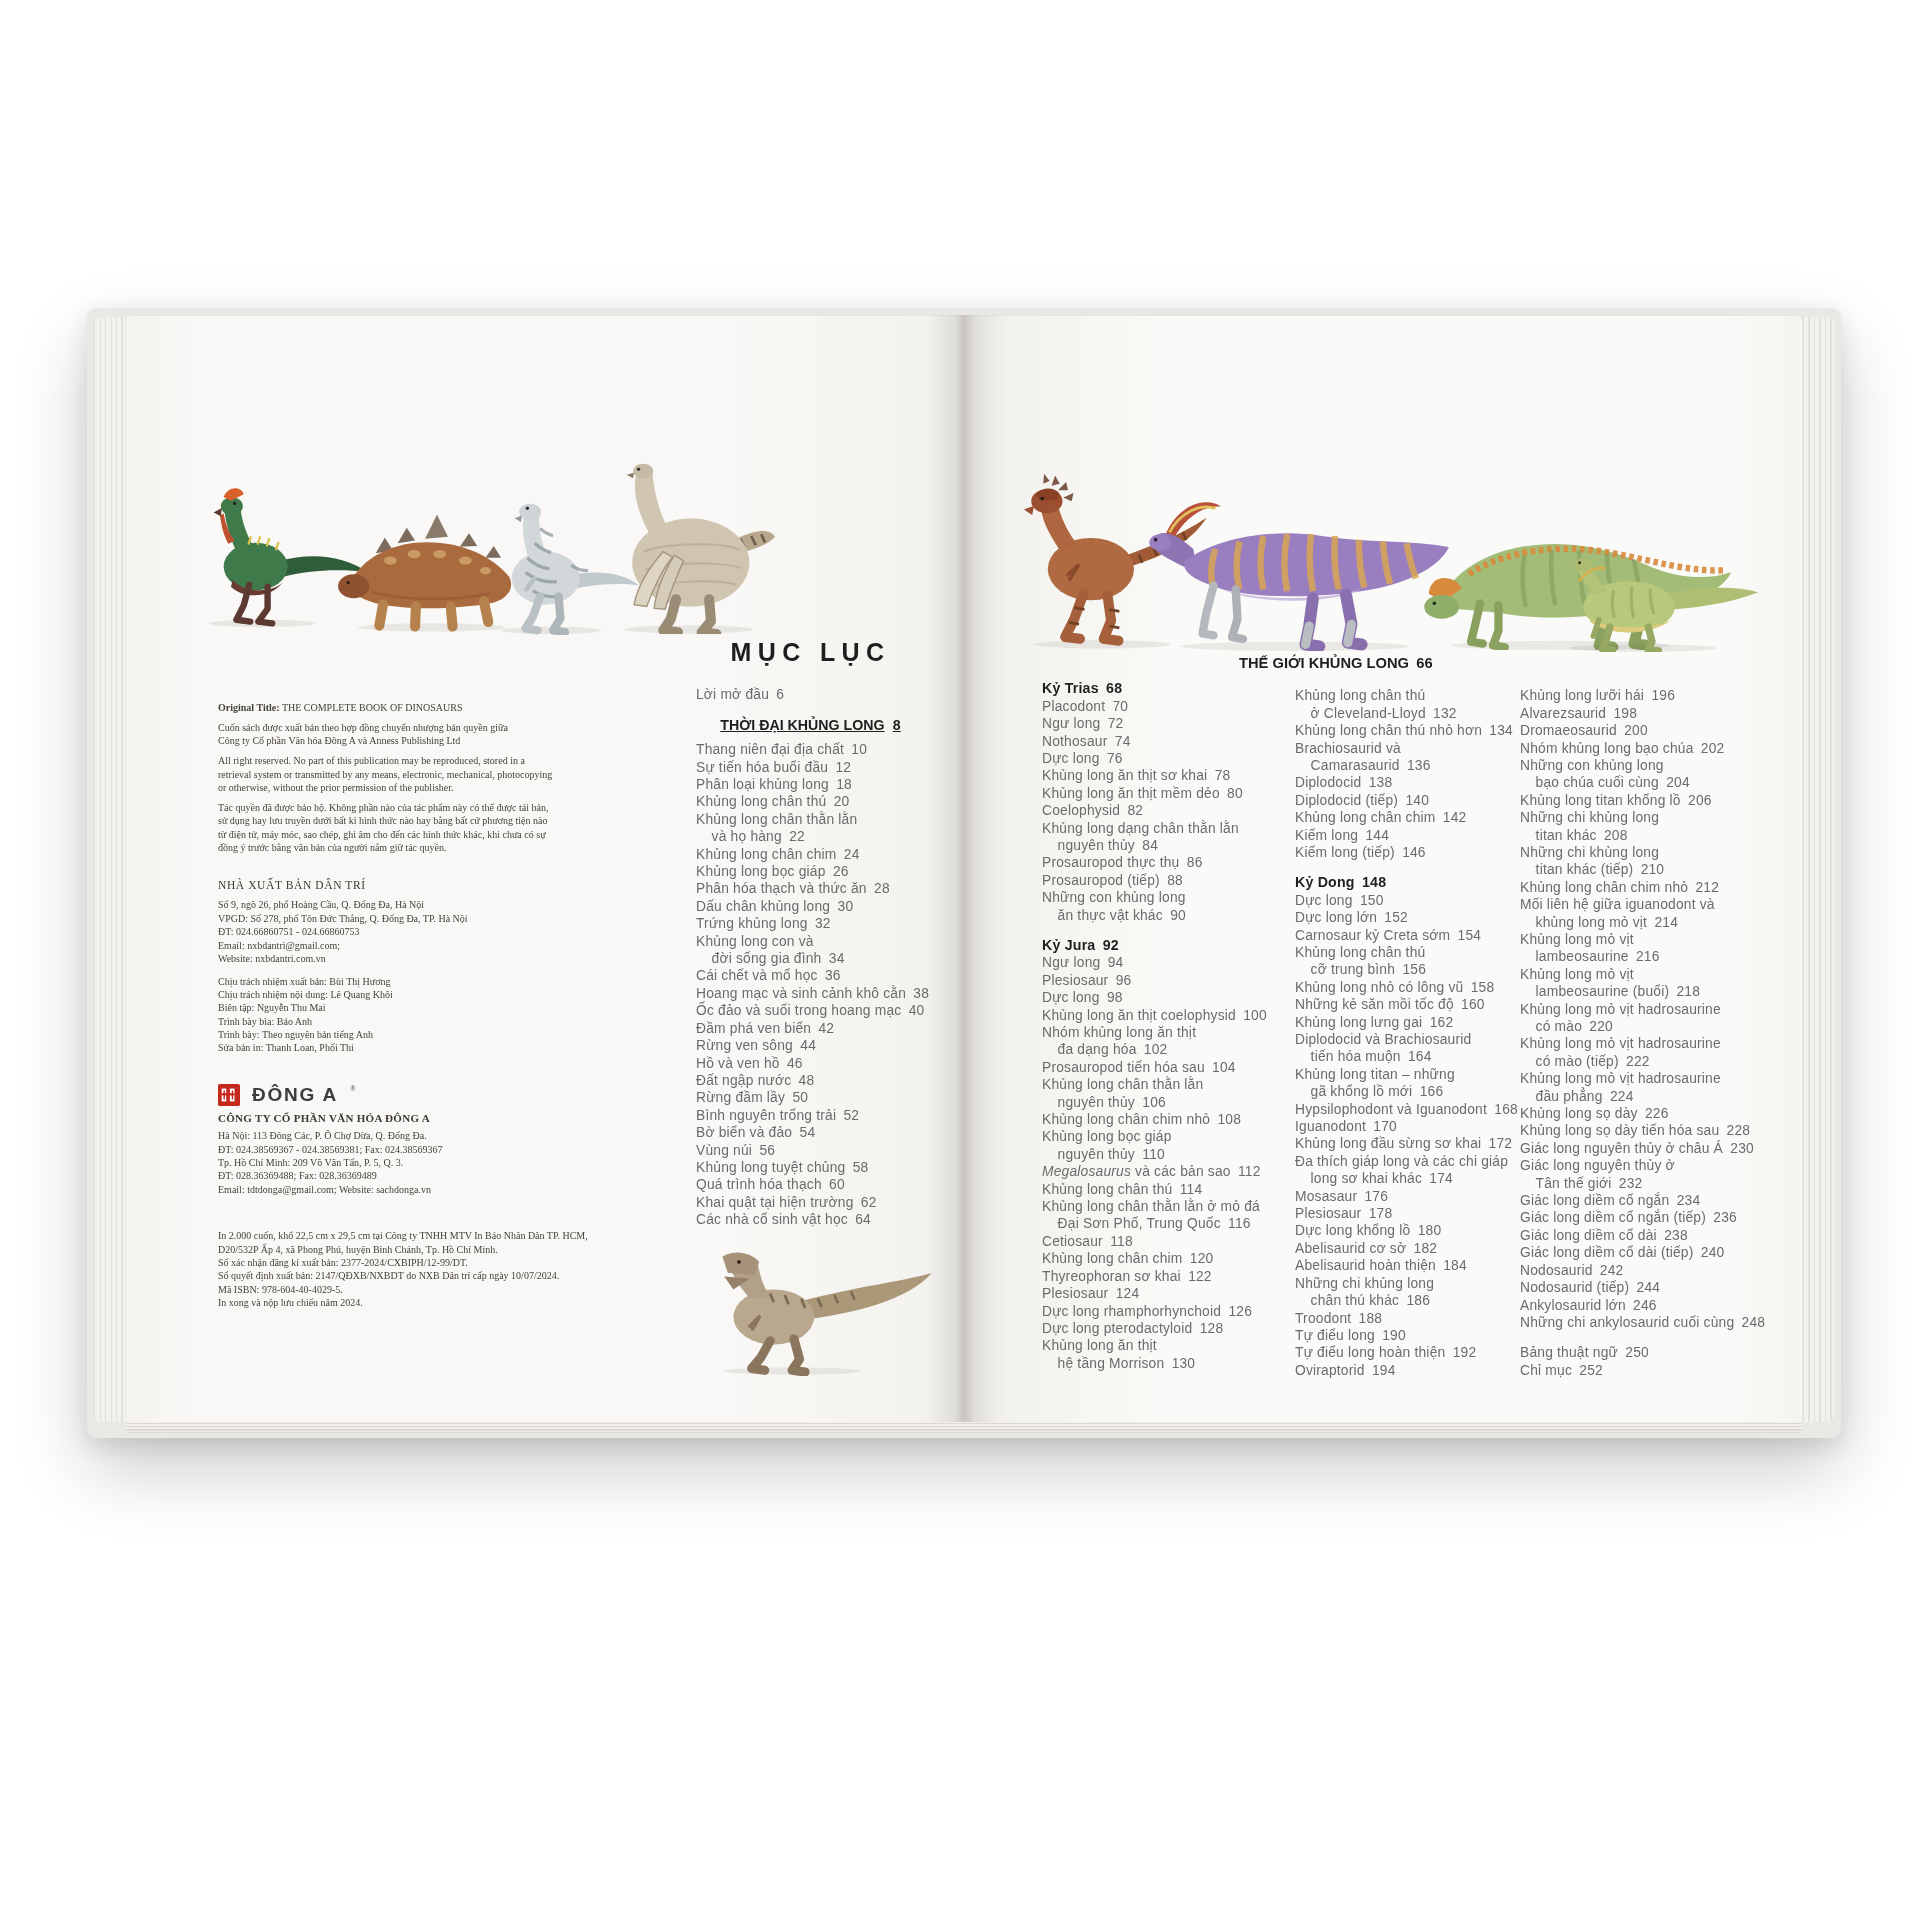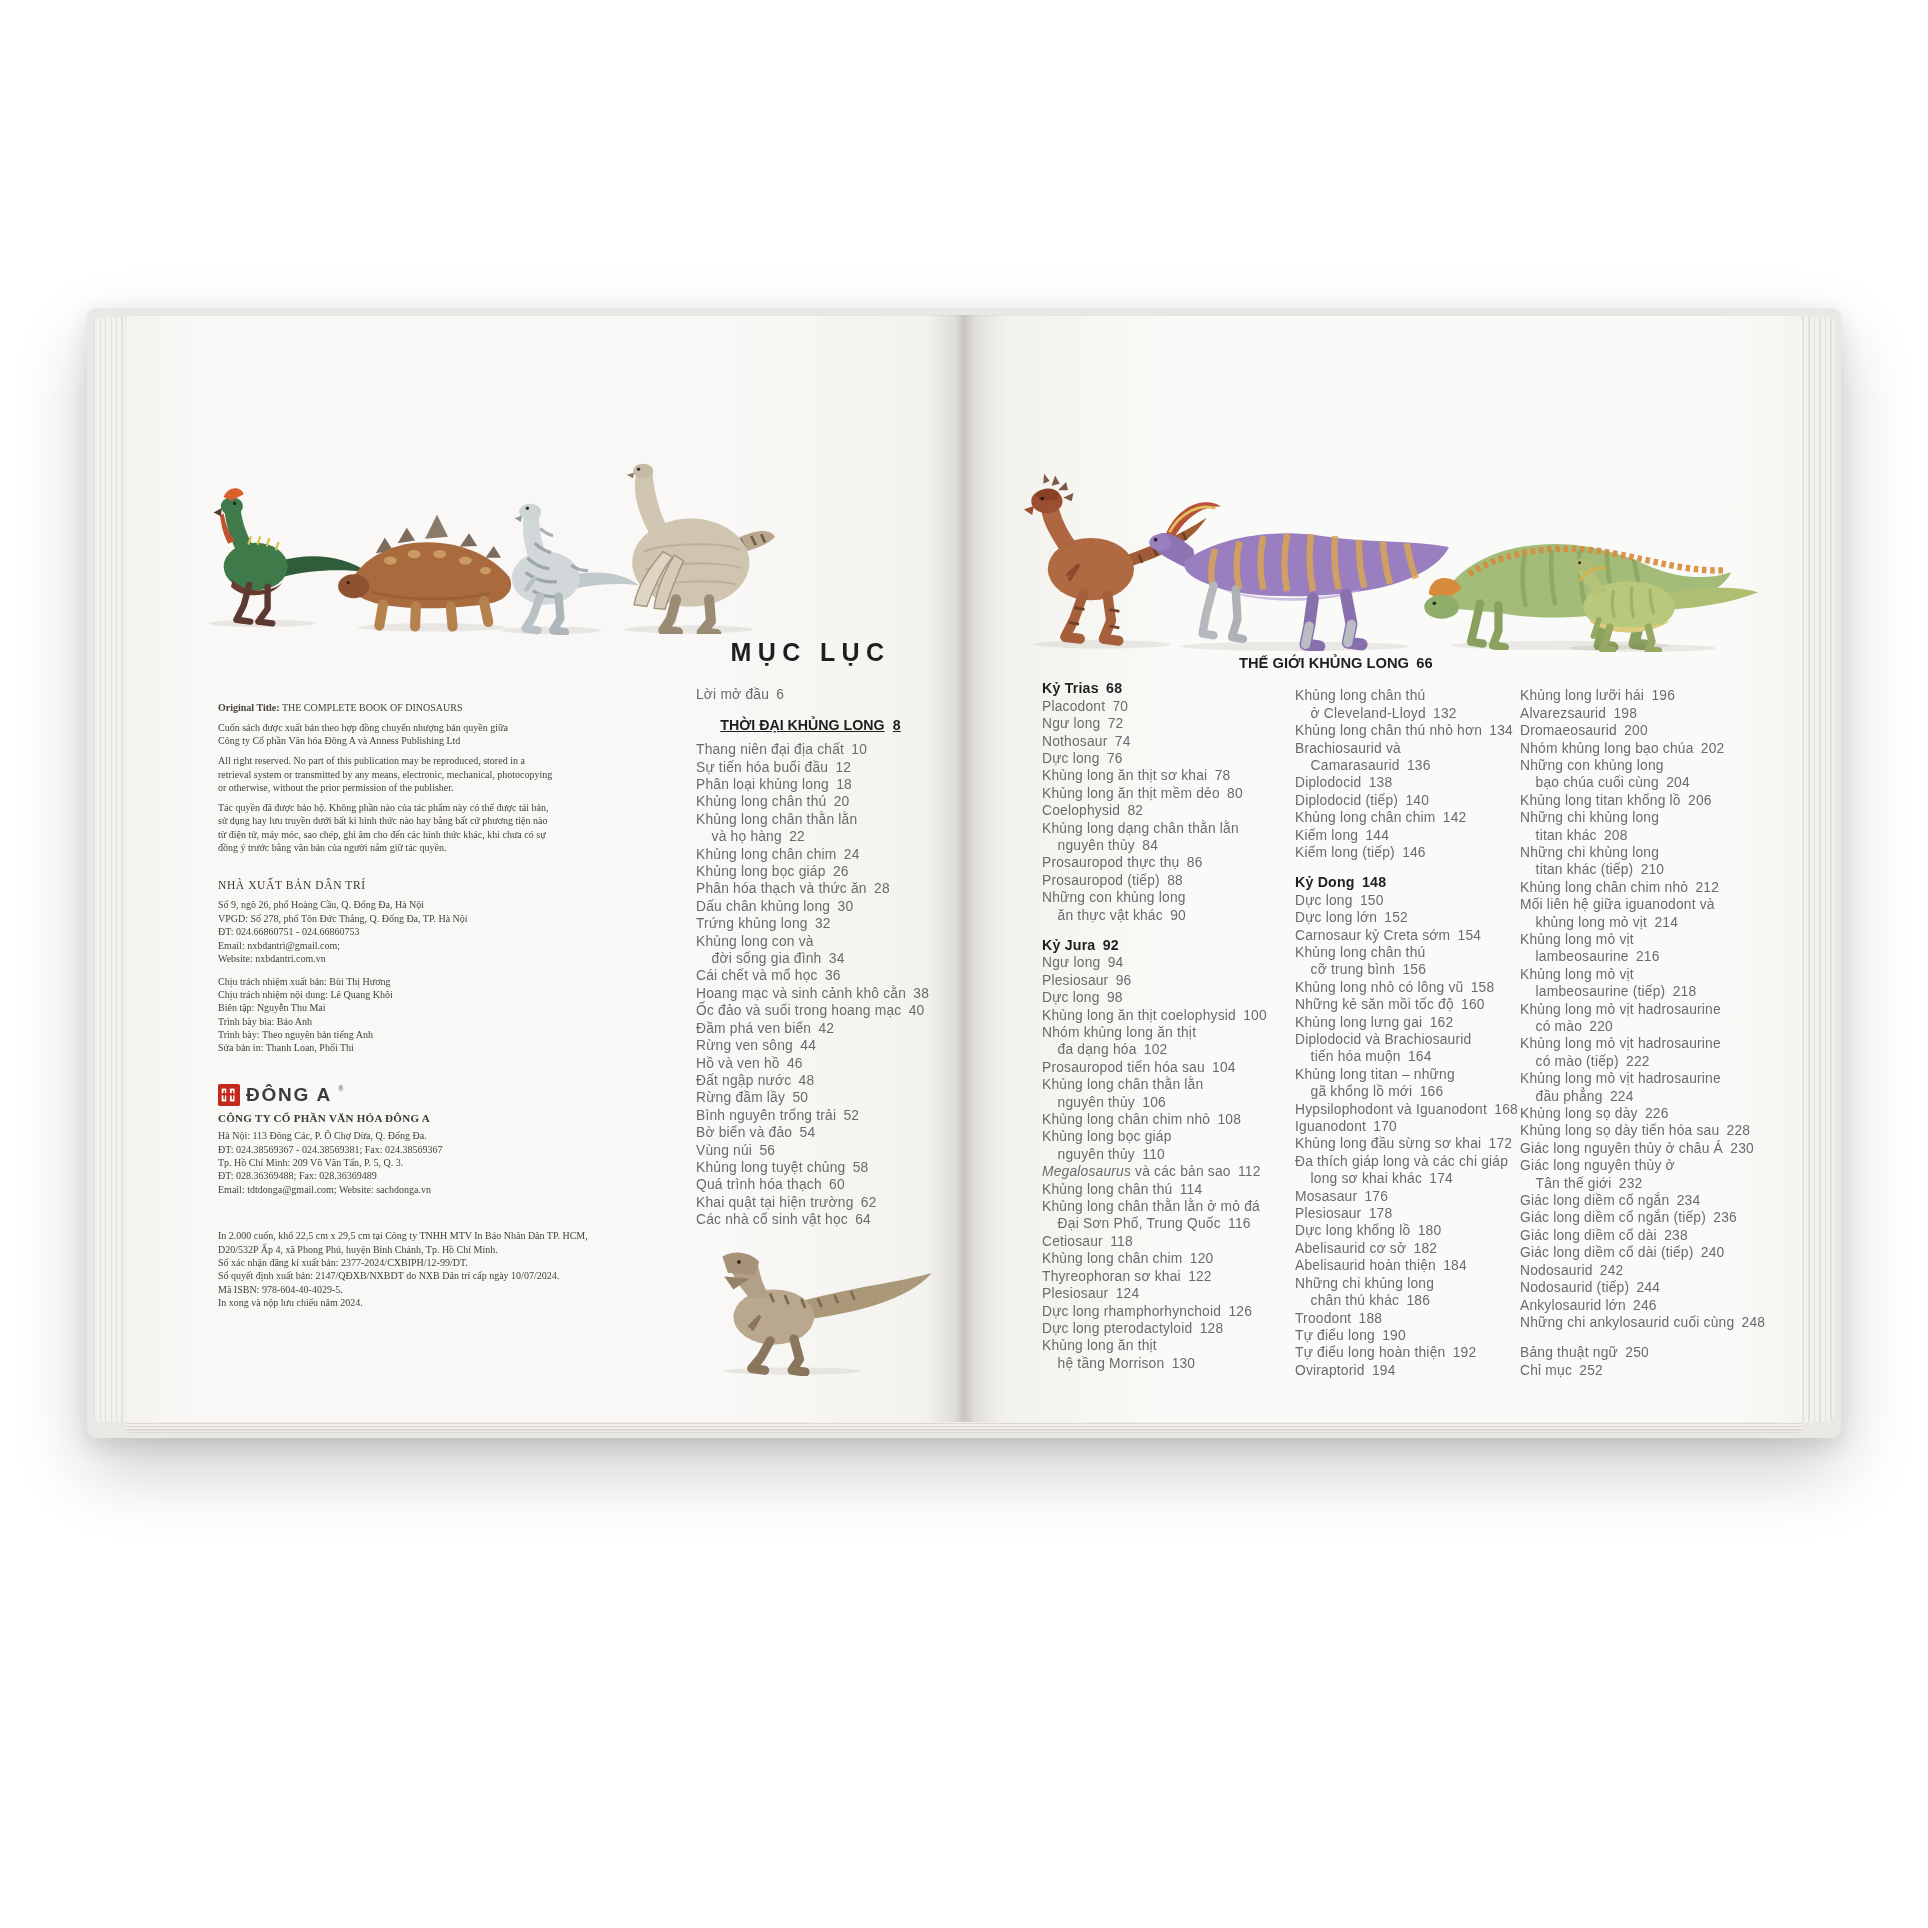--- a/index.html
+++ b/index.html
@@ -20,21 +20,21 @@
         background:linear-gradient(to left,#f5f4f1 0,#fafaf8 10%,#fafaf8 75%,#f2f1ed 96%,#eae8e3 100%);}
   .gutter{position:absolute;left:836px;top:7.3px;width:83px;height:1107px;pointer-events:none;
         background:linear-gradient(to right,rgba(80,75,65,0) 0%,rgba(80,75,65,.08) 38%,rgba(60,55,48,.20) 50%,rgba(80,75,65,.08) 62%,rgba(80,75,65,0) 100%);}
 
   
   .colophon{position:absolute;left:92px;top:386px;width:395px;color:#45423b;
         font-family:"Liberation Serif","DejaVu Serif",serif;font-size:10px;line-height:1.34;}
   .colo-para{white-space:pre-line;margin:0 0 6.4px 0;}
   .pub-name{margin-top:24px;font-size:11.5px;letter-spacing:0.6px;color:#3b3831;}
   .credits{margin-top:9.2px;}
-  .donga{margin-top:27.5px;display:flex;align-items:center;gap:6px;}
+  .donga{margin-top:27.5px;display:flex;align-items:center;gap:12px;}
   .donga-mark svg{display:block;}
   .donga-word{font-family:"Liberation Sans","DejaVu Sans",sans-serif;font-weight:bold;font-size:19px;
         letter-spacing:1.8px;color:#3c3c3c;}
   .donga-reg{font-size:7.3px;vertical-align:top;position:relative;top:-6.4px;color:#3c3c3c;}
   .donga-company{margin-top:3px;font-weight:bold;font-size:11px;letter-spacing:0.3px;color:#3b3831;}
   .printing{margin-top:33px;}
 
   
   .toc-title{font-weight:bold;font-size:25px;letter-spacing:6.4px;color:#1e1e1e;text-align:center;}
   .toc-left{position:absolute;left:487px;top:323px;width:395px;}
@@ -406,21 +406,21 @@
           <div class="toc-row"><span>Những chi khủng long</span></div>
           <div class="toc-row indent"><span>titan khác</span><span class="pnum">208</span></div>
           <div class="toc-row"><span>Những chi khủng long</span></div>
           <div class="toc-row indent"><span>titan khác (tiếp)</span><span class="pnum">210</span></div>
           <div class="toc-row"><span>Khủng long chân chim nhỏ</span><span class="pnum">212</span></div>
           <div class="toc-row"><span>Mối liên hệ giữa iguanodont và</span></div>
           <div class="toc-row indent"><span>khủng long mỏ vịt</span><span class="pnum">214</span></div>
           <div class="toc-row"><span>Khủng long mỏ vịt</span></div>
           <div class="toc-row indent"><span>lambeosaurine</span><span class="pnum">216</span></div>
           <div class="toc-row"><span>Khủng long mỏ vịt</span></div>
-          <div class="toc-row indent"><span>lambeosaurine (tiếp)</span><span class="pnum">218</span></div>
+          <div class="toc-row indent"><span>lambeosaurine (buổi)</span><span class="pnum">218</span></div>
           <div class="toc-row"><span>Khủng long mỏ vịt hadrosaurine</span></div>
           <div class="toc-row indent"><span>có mào</span><span class="pnum">220</span></div>
           <div class="toc-row"><span>Khủng long mỏ vịt hadrosaurine</span></div>
           <div class="toc-row indent"><span>có mào (tiếp)</span><span class="pnum">222</span></div>
           <div class="toc-row"><span>Khủng long mỏ vịt hadrosaurine</span></div>
           <div class="toc-row indent"><span>đầu phẳng</span><span class="pnum">224</span></div>
           <div class="toc-row"><span>Khủng long sọ dày</span><span class="pnum">226</span></div>
           <div class="toc-row"><span>Khủng long sọ dày tiến hóa sau</span><span class="pnum">228</span></div>
           <div class="toc-row"><span>Giác long nguyên thủy ở châu Á</span><span class="pnum">230</span></div>
           <div class="toc-row"><span>Giác long nguyên thủy ở</span></div>

